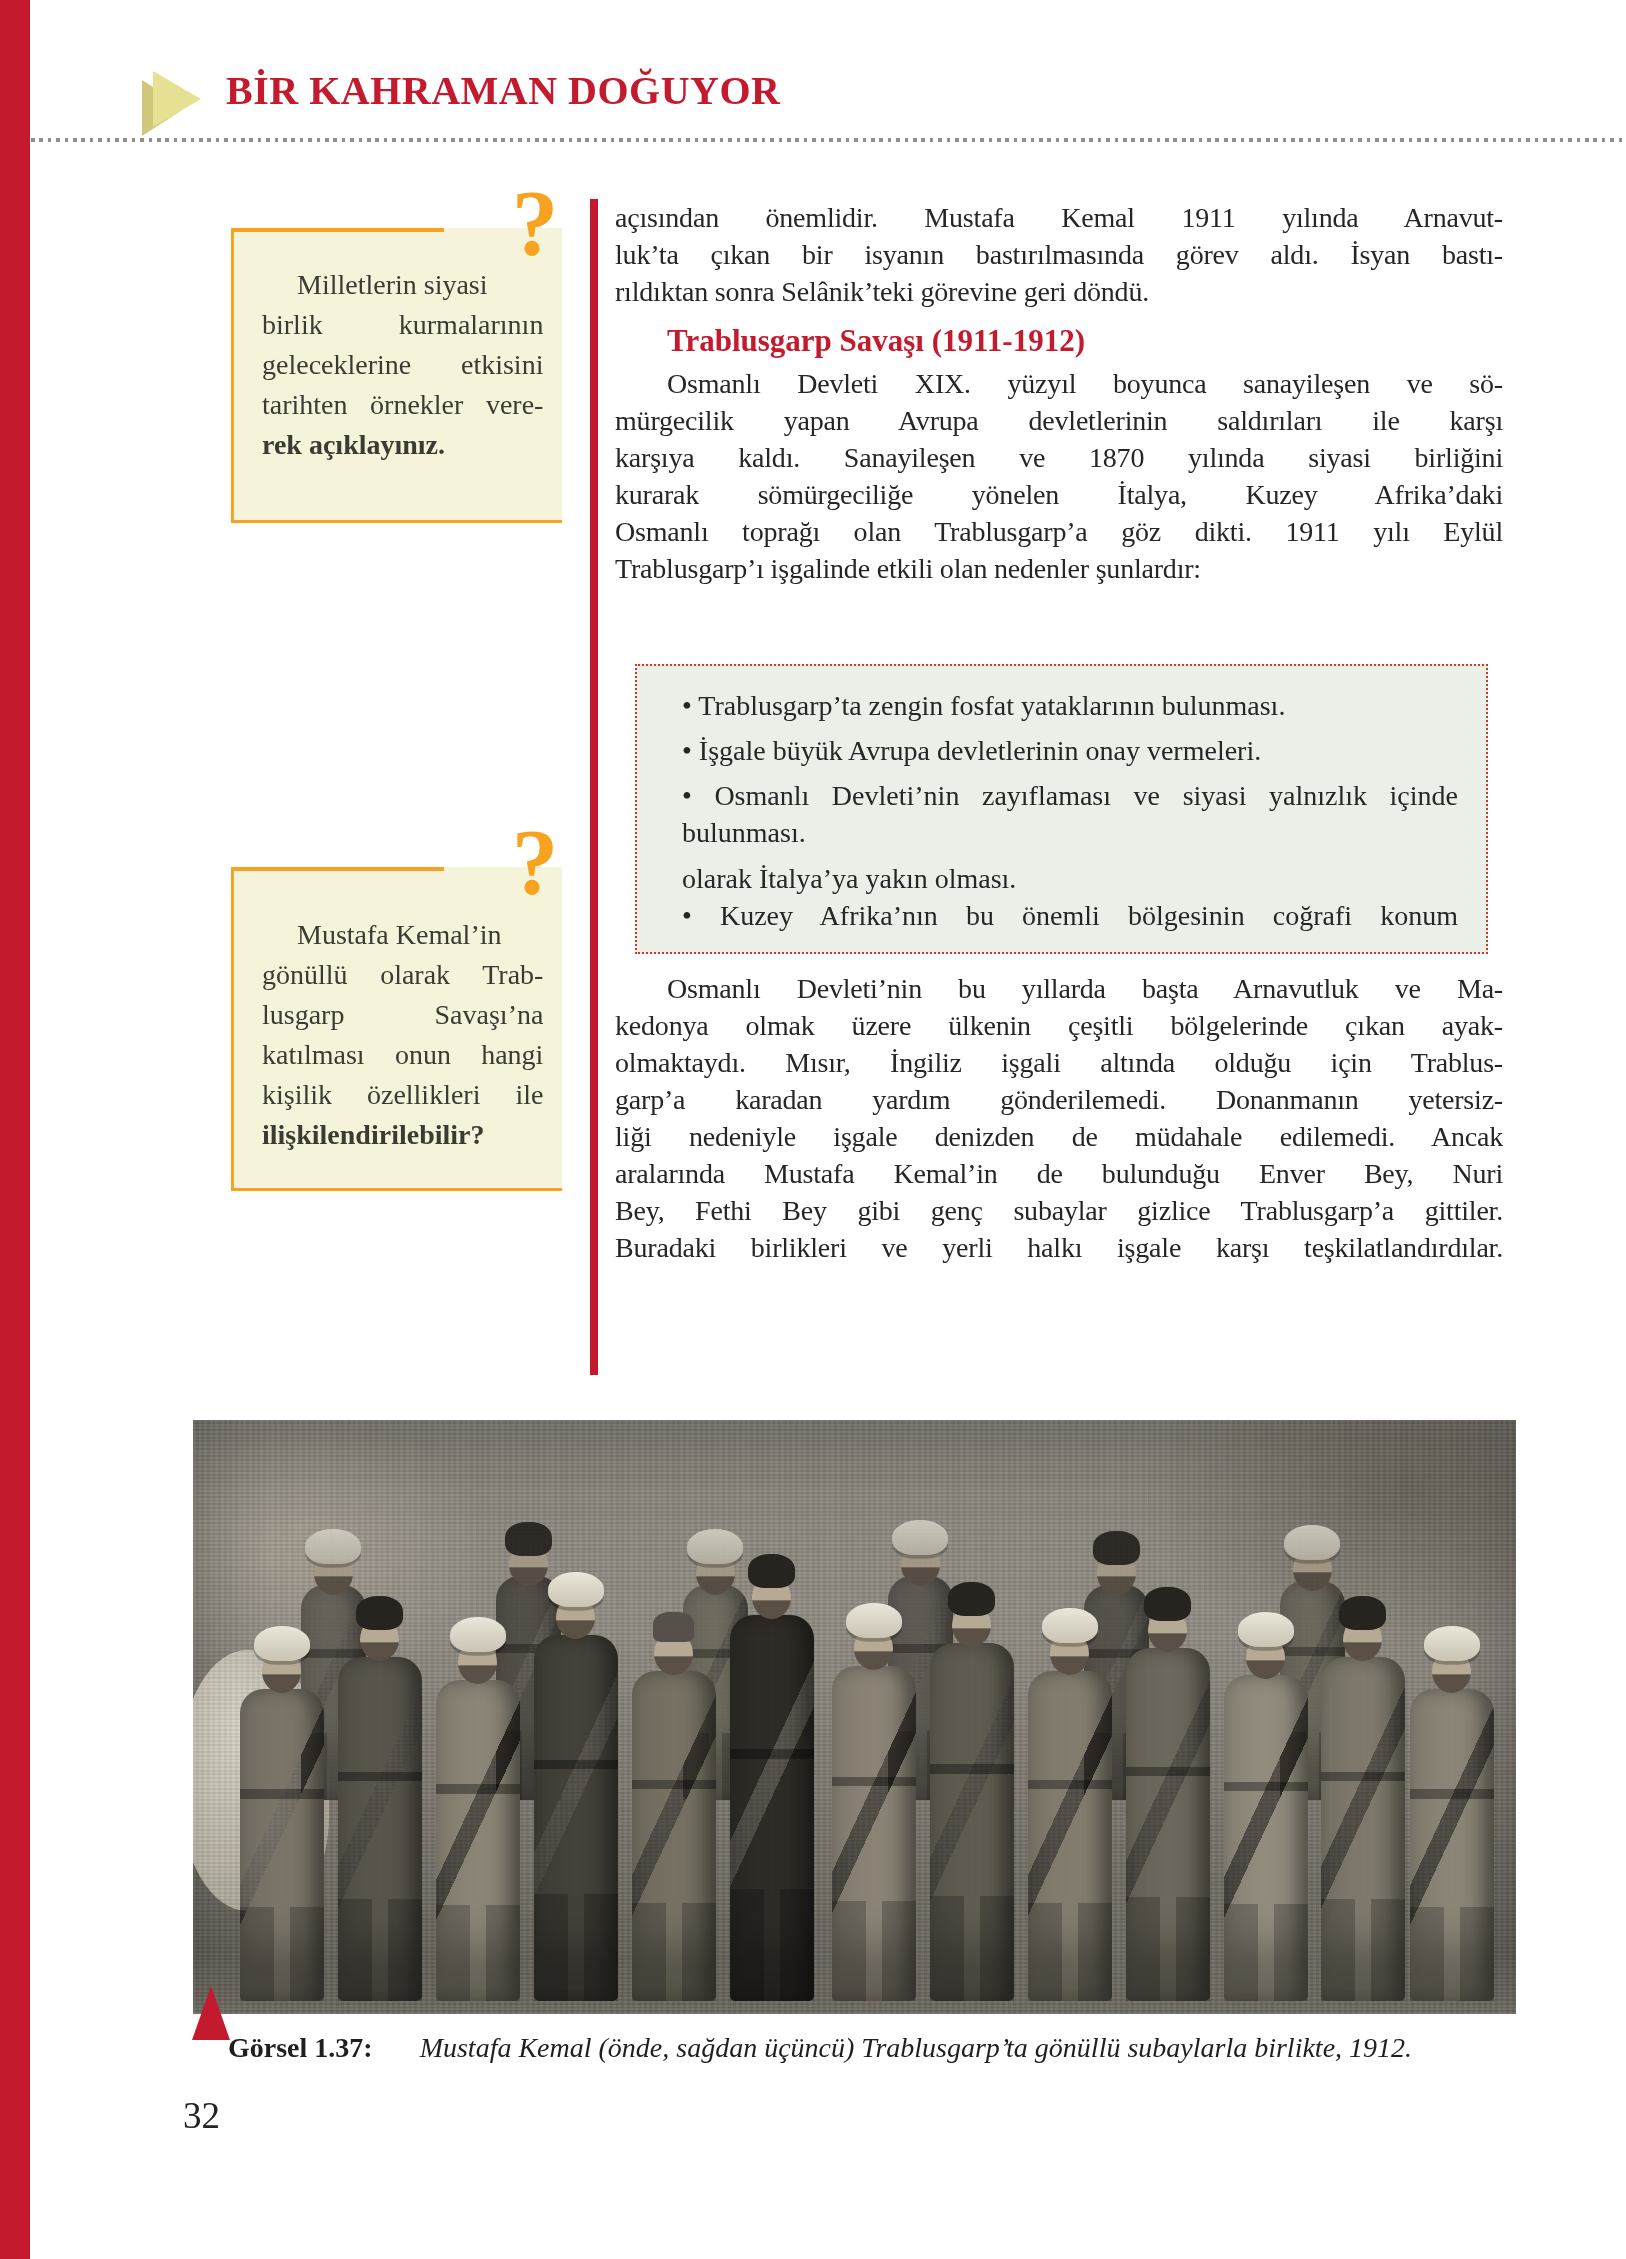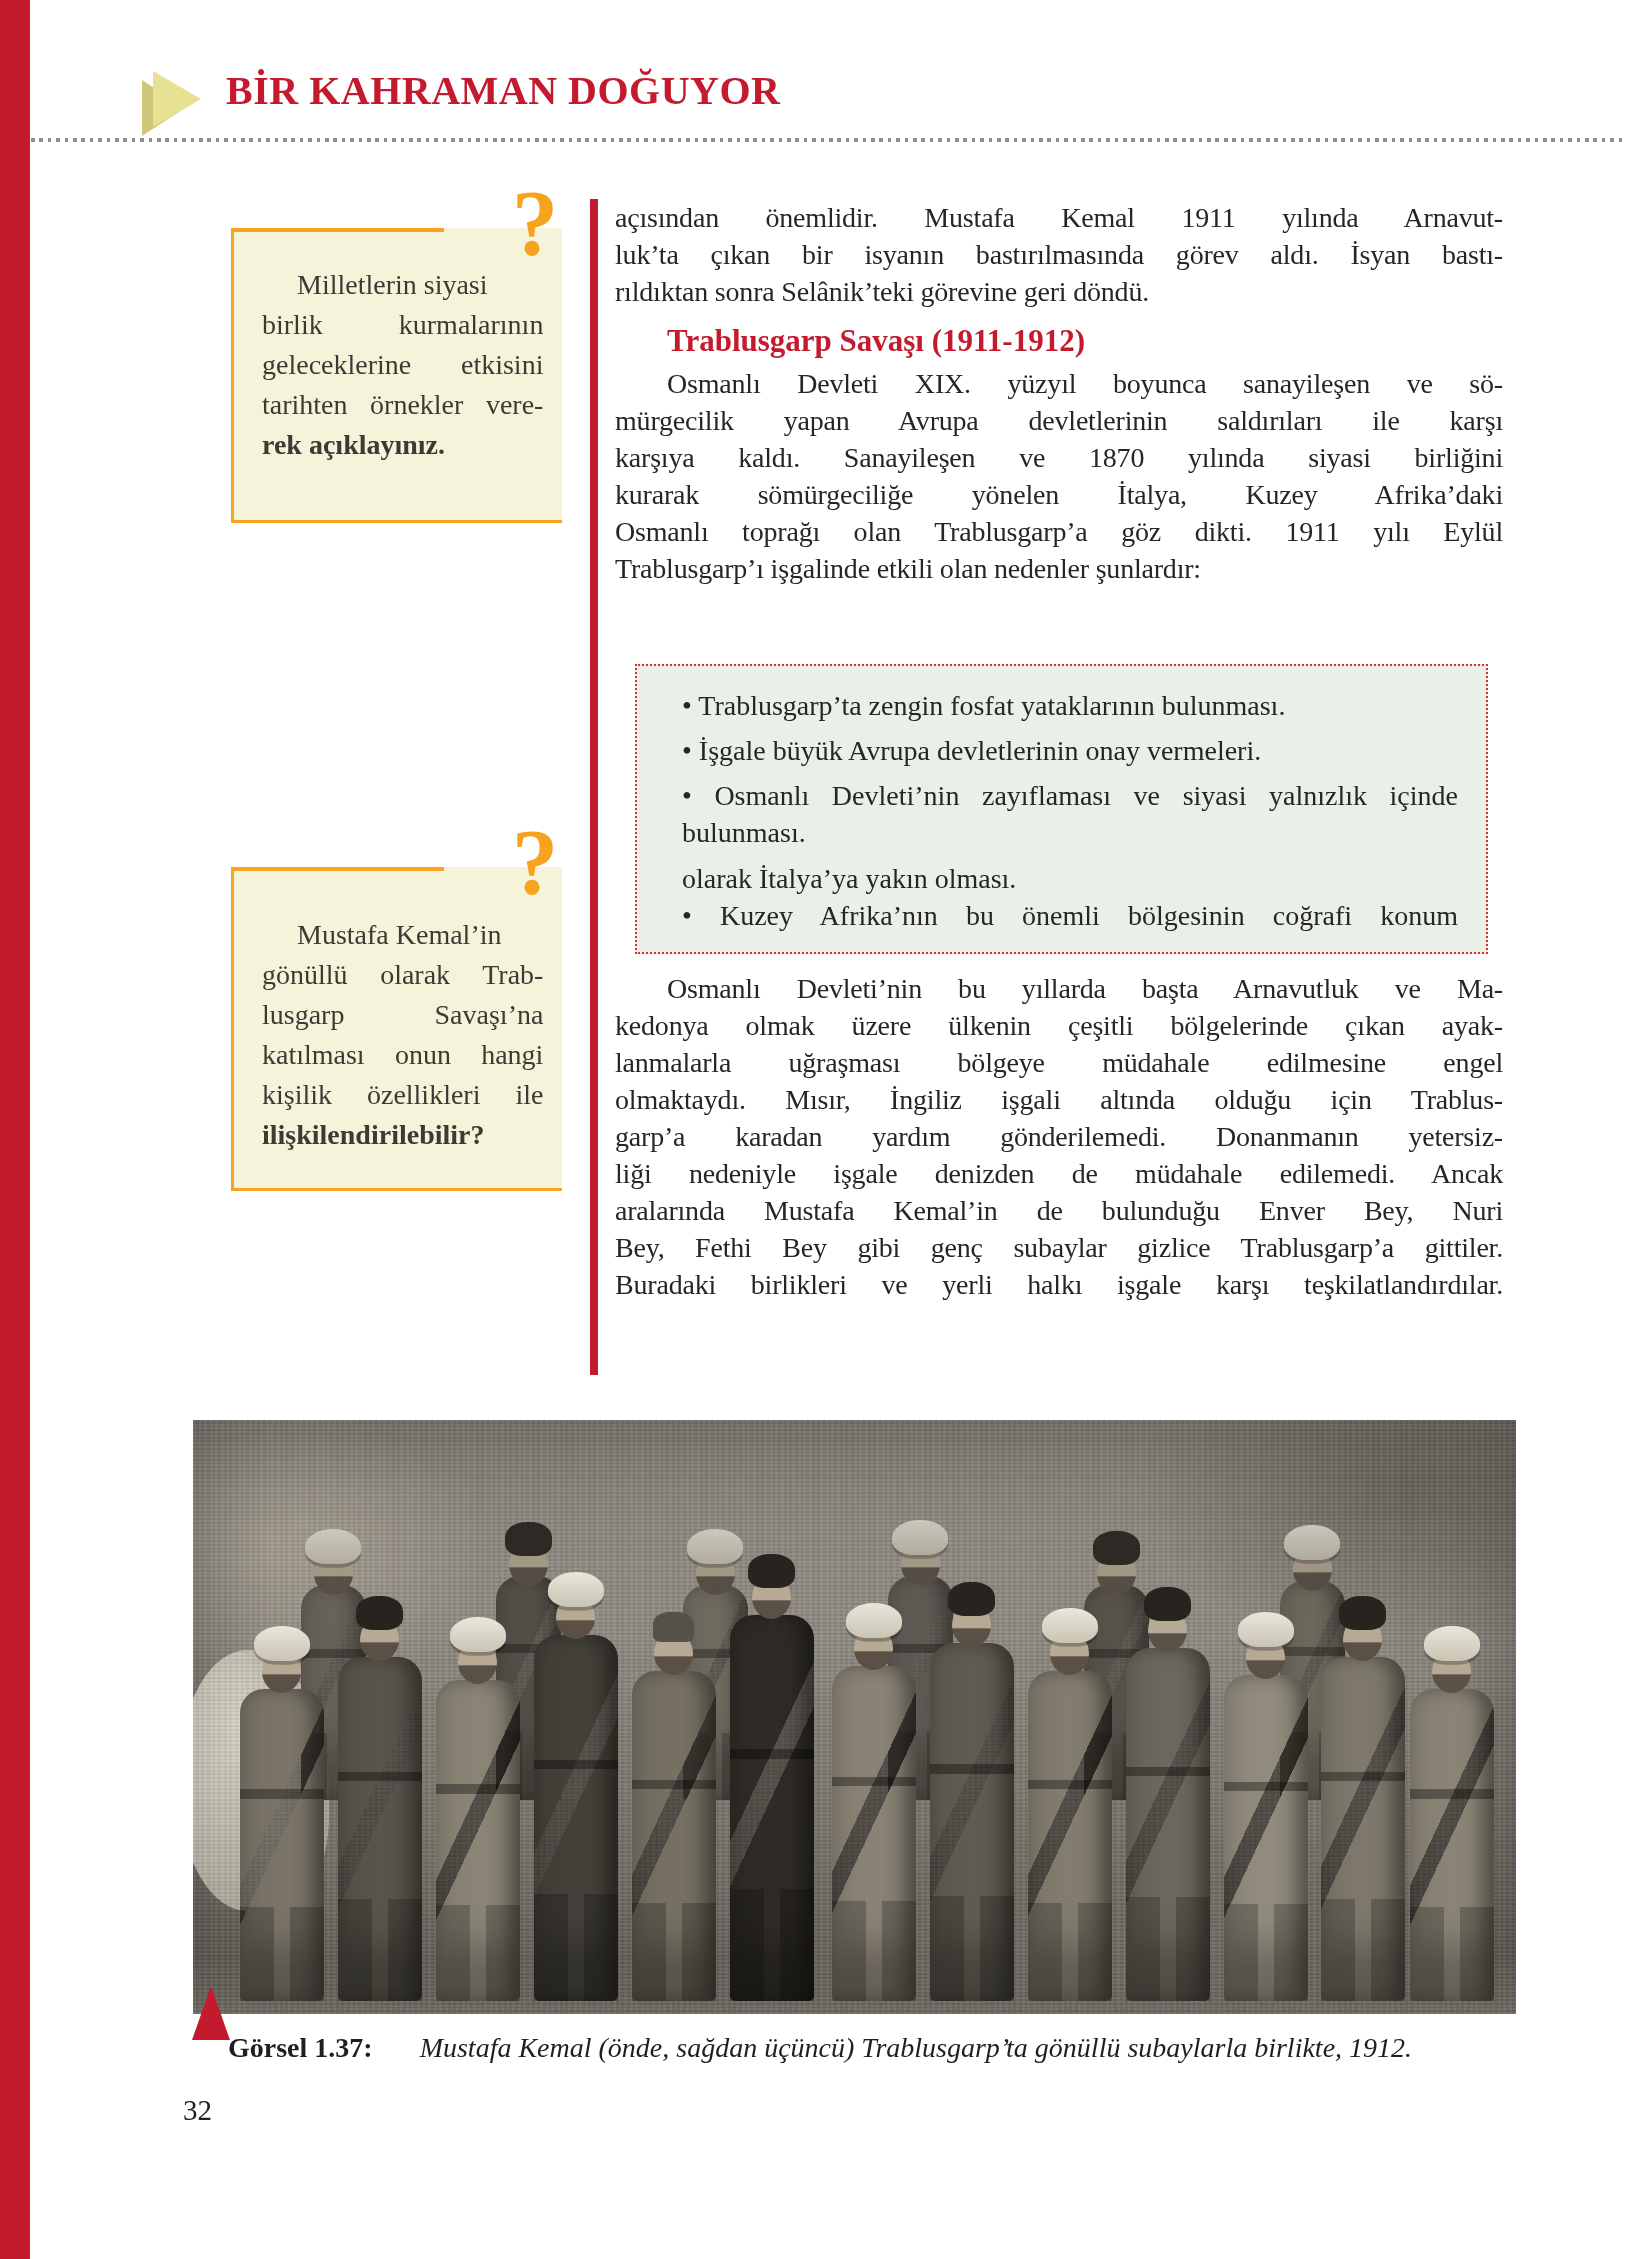--- a/index.html
+++ b/index.html
@@ -69,21 +69,21 @@
   .photo .grain { position:absolute; inset:0;
       background-image:repeating-linear-gradient(0deg, rgba(255,255,255,.04) 0 1.9px, rgba(0,0,0,.05) 1.9px 3.7px),
                        repeating-linear-gradient(90deg, rgba(255,255,255,.03) 0 2.8px, rgba(0,0,0,.04) 2.8px 5.6px); }
 
   .caption-marker { position:absolute; left:192px; top:1986px; width:0; height:0;
       border-left:19.6px solid transparent; border-right:19.6px solid transparent;
       border-bottom:54px solid #c41a2e; }
   .caption { position:absolute; left:228px; top:2032px; width:1272px; font-size:28px; color:#1f1f1f; }
   .caption .label { font-weight:bold; }
   .caption .text { font-style:italic;margin-left:40px; }
-  .page-number { position:absolute; left:183px; top:2094px; font-size:29px; color:#222; }
+  .page-number { position:absolute; left:183px; top:2094px; font-size:37px; color:#222; }
 </style>
 </head>
 <body>
 
 <div class="page">
 
   <div class="bleed-bar"></div>
 
   <div class="header-arrow">
     <div class="tri back"></div>
@@ -143,21 +143,20 @@
       </div>
       <div class="bullet-item">
         <div class="tline last">olarak İtalya’ya yakın olması.</div>
         <div class="tline first">• Kuzey Afrika’nın bu önemli bölgesinin coğrafi konum</div>
       </div>
     </div>
 
   <div class="para p3">
       <div class="tline first">Osmanlı Devleti’nin bu yıllarda başta Arnavutluk ve Ma-</div>
       <div class="tline">kedonya olmak üzere ülkenin çeşitli bölgelerinde çıkan ayak-</div>
-      <div class="tline">lanmalarla uğraşması bölgeye müdahale edilmesine engel</div>
       <div class="tline">olmaktaydı. Mısır, İngiliz işgali altında olduğu için Trablus-</div>
       <div class="tline">garp’a karadan yardım gönderilemedi. Donanmanın yetersiz-</div>
       <div class="tline">liği nedeniyle işgale denizden de müdahale edilemedi. Ancak</div>
       <div class="tline">aralarında Mustafa Kemal’in de bulunduğu Enver Bey, Nuri</div>
       <div class="tline">Bey, Fethi Bey gibi genç subaylar gizlice Trablusgarp’a gittiler.</div>
       <div class="tline">Buradaki birlikleri ve yerli halkı işgale karşı teşkilatlandırdılar.</div>
     </div>
 
   <div class="photo" id="photo">
     <div class="tent"></div>

